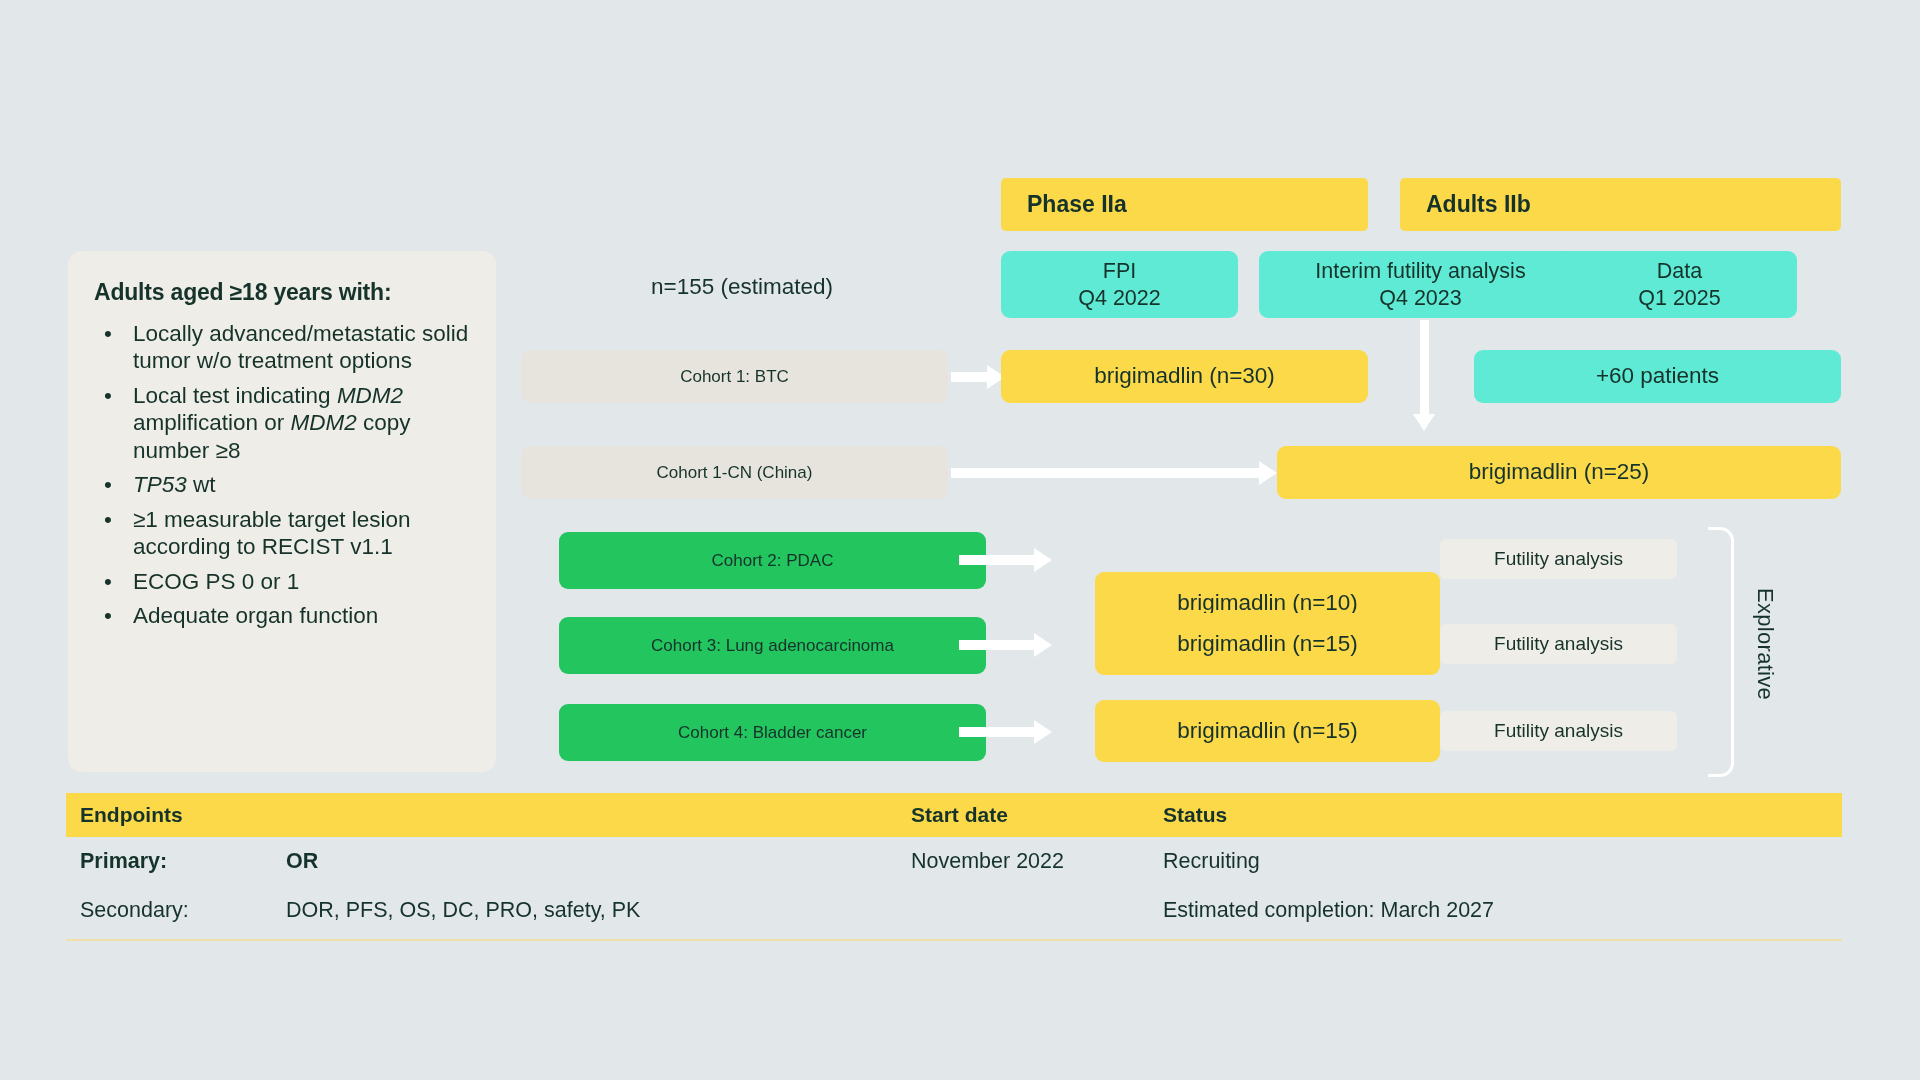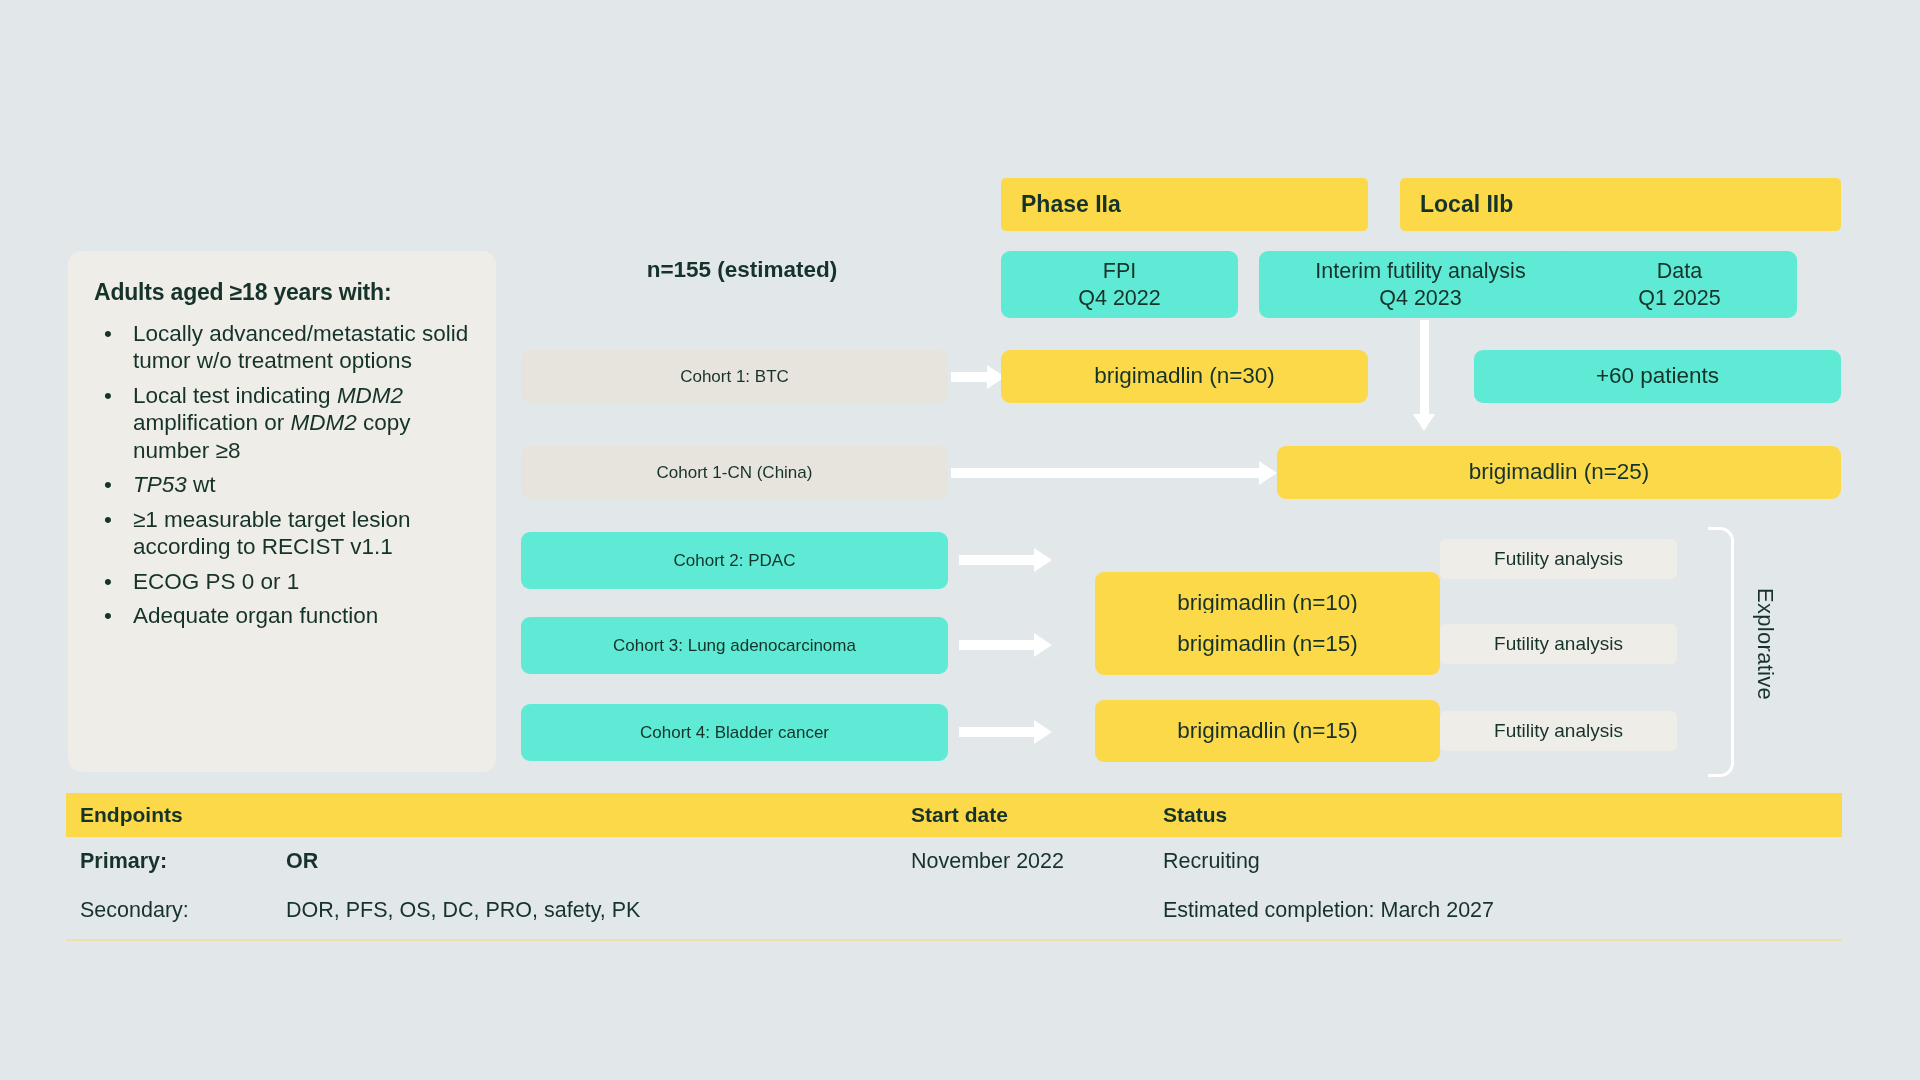--- a/index.html
+++ b/index.html
@@ -27,21 +27,21 @@
     display: flex;
     align-items: center;
     justify-content: center;
     text-align: center;
     border-radius: 8px;
     line-height: 1.25;
   }
   .yellow   { background: #fcd949; }
   .beige    { background: #e7e4dd; }
   .lightbg  { background: #5eead4; }
-  .white    { background: #5eead4; }
+  .white    { background: #22c55e; margin-left: 38px; }
 
   
   #elig-card {
     position: absolute;
     left: 68px;
     top: 251px;
     width: 428px;
     height: 521px;
     background: #efede7;
     border-radius: 14px;
@@ -76,21 +76,21 @@
   
   .phase-head {
     position: absolute;
     box-sizing: border-box;
     background: #fcd949;
     border-radius: 5px;
     display: flex;
     align-items: center;
     font-size: 23px;
     font-weight: bold;
-    padding-left: 20px;
+    padding-left: 26px;
   }
 
   
   .milestone {
     font-size: 21.5px;
     flex-direction: column;
     border-radius: 9px;
   }
   .milestone span { display: block; }
 
@@ -213,23 +213,23 @@
         <li><span class="bullet">•</span><span>Locally advanced/metastatic solid tumor w/o treatment options</span></li>
         <li><span class="bullet">•</span><span>Local test indicating </span><span class="it">MDM2</span><span> amplification or </span><span class="it">MDM2</span><span> copy number ≥8</span></li>
         <li><span class="bullet">•</span><span class="it">TP53</span><span> wt</span></li>
         <li><span class="bullet">•</span><span>≥1 measurable target lesion according to RECIST v1.1</span></li>
         <li><span class="bullet">•</span><span>ECOG PS 0 or 1</span></li>
         <li><span class="bullet">•</span><span>Adequate organ function</span></li>
       </ul>
   </div>
 
   <div class="phase-head" style="left:1001px; top:178px; width:367px; height:53px;">Phase IIa</div>
-  <div class="phase-head" style="left:1400px; top:178px; width:441px; height:53px;">Local IIb</div>
-
-  <div class="plain-label" style="left:566px; top:257px; width:352px;font-weight:bold;">n=155 (estimated)</div>
+  <div class="phase-head" style="left:1400px; top:178px; width:441px; height:53px;">Adults IIb</div>
+
+  <div class="plain-label" style="left:566px; top:274px; width:352px;">n=155 (estimated)</div>
 
   <div class="box lightbg milestone" style="left:1001px; top:251px; width:237px; height:67px;">
     <span>FPI</span>
     <span>Q4 2022</span>
   </div>
   <div class="box lightbg milestone" style="left:1259px; top:251px; width:323px; height:67px;text-align:center;">
     <span>Interim futility analysis</span>
     <span>Q4 2023</span>
   </div>
   <div class="box lightbg milestone" style="left:1562px; top:251px; width:235px; height:67px;text-align:right;">

